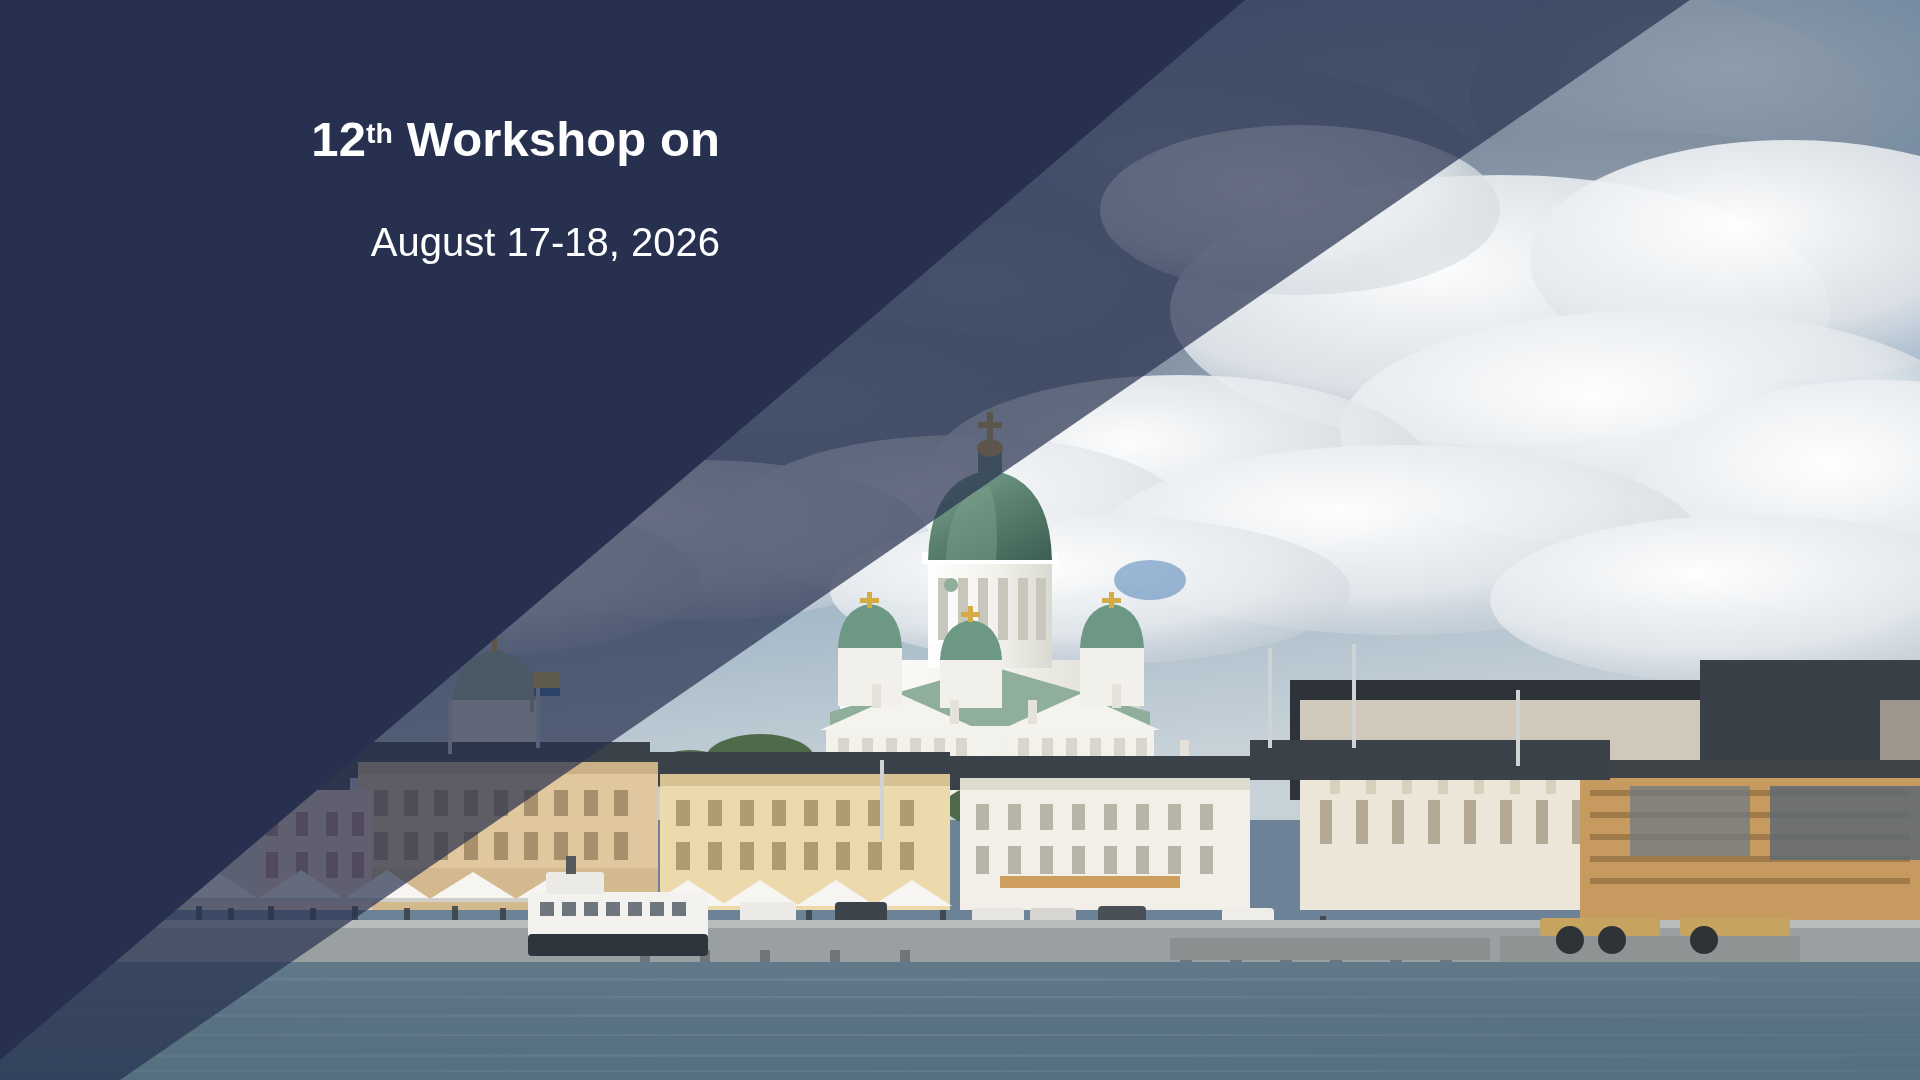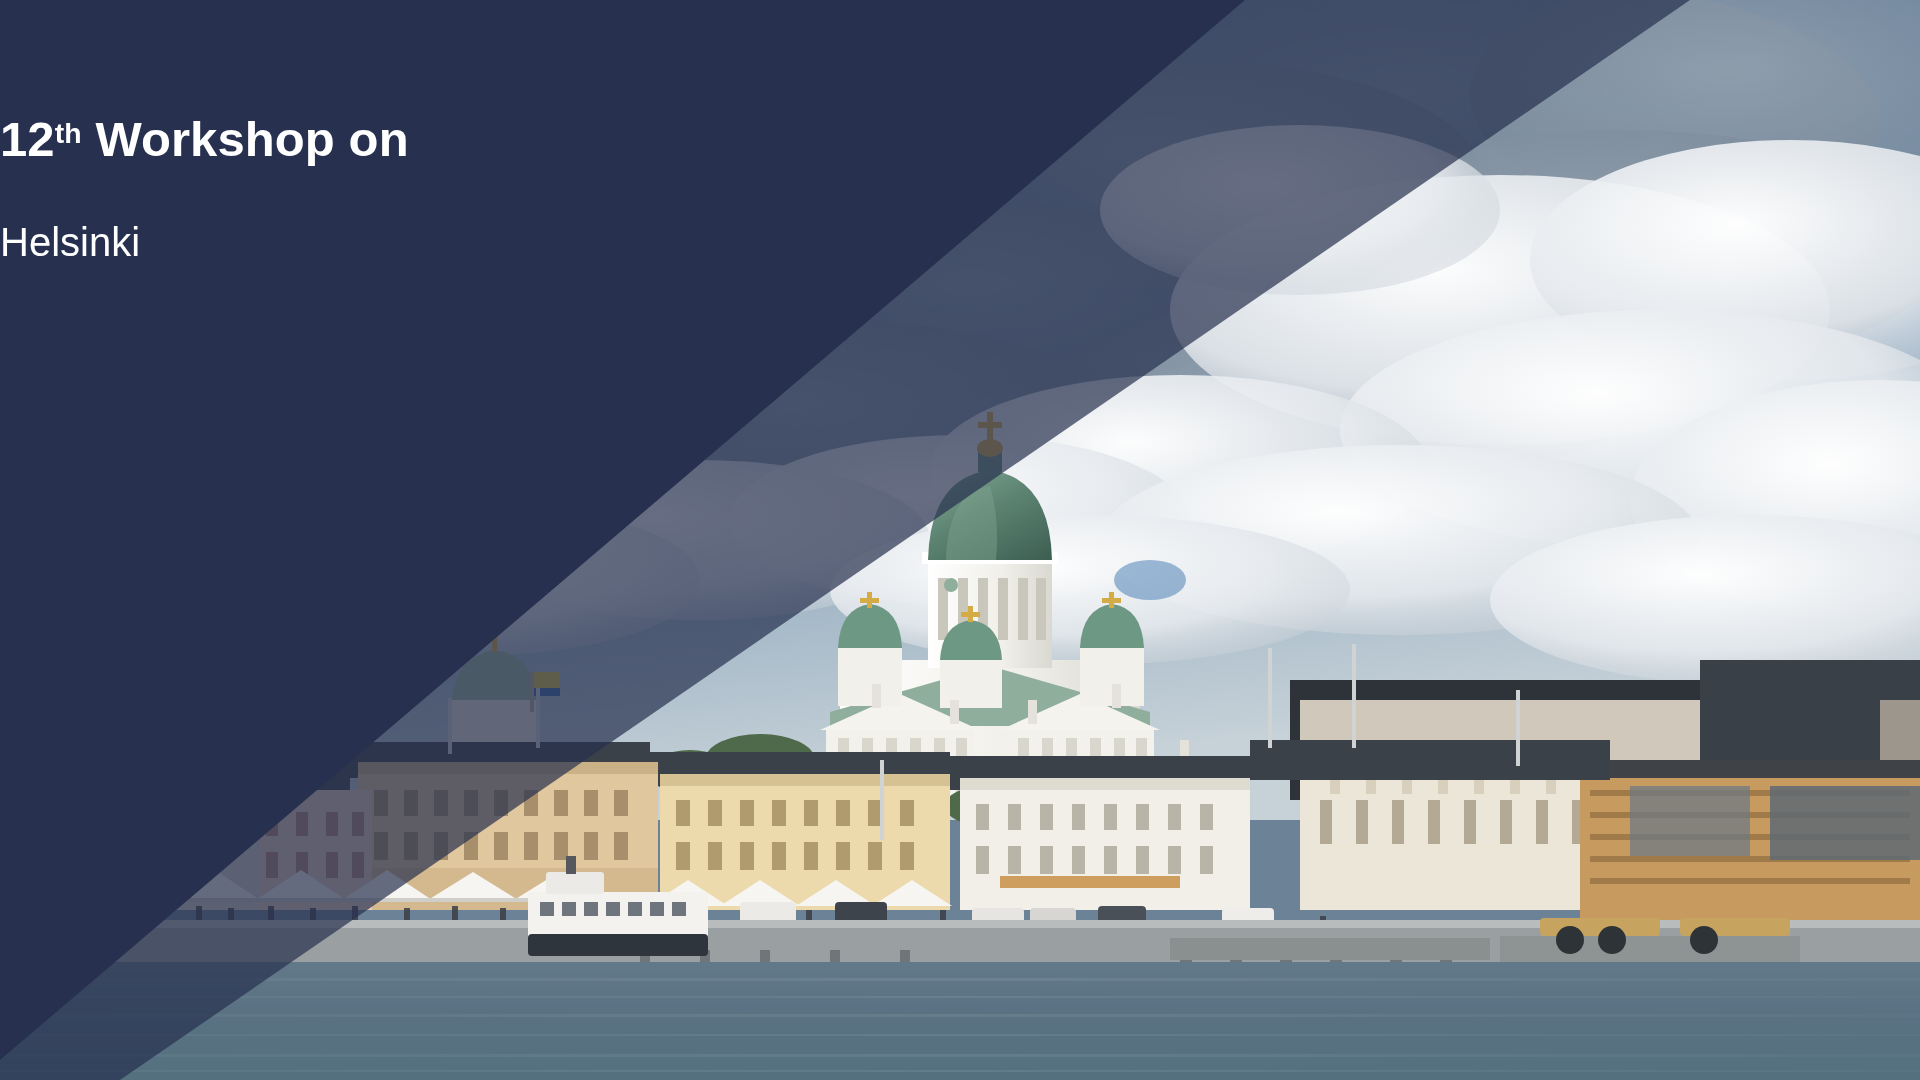--- a/index.html
+++ b/index.html
@@ -15,21 +15,21 @@
   #photo{position:absolute;inset:0;width:1920px;height:1080px;display:block;}
 
   
   #overlay{position:absolute;inset:0;width:1920px;height:1080px;display:block;pointer-events:none;}
 
   
   #textblock{
     position:absolute;
     left:0; top:108px;
     width:720px;
-    text-align:left;
+    text-align:right;
     color:#ffffff;
     z-index:5;
   }
   .title{
     font-size:49px;
     font-weight:bold;
     line-height:1.30;
     letter-spacing:0.1px;
     white-space:nowrap;
   }
@@ -485,17 +485,17 @@
   <svg id="overlay" viewBox="0 0 1920 1080" preserveAspectRatio="none">
 
     <polygon points="0,0 1690,0 120,1080 0,1080" fill="#27314f" opacity="0.70"></polygon>
 
     <polygon points="0,0 1245,0 0,1060" fill="#27314f"></polygon>
   </svg>
 
   <div id="textblock">
     <div class="title"><span>12</span><sup>th</sup><span> Workshop on</span></div>
     <div class="sub">
-      <span class="line2">Helsinki</span>
+      <span>August 17-18, 2026</span>
     </div>
   </div>
 
 </div>
 
 </body></html>

